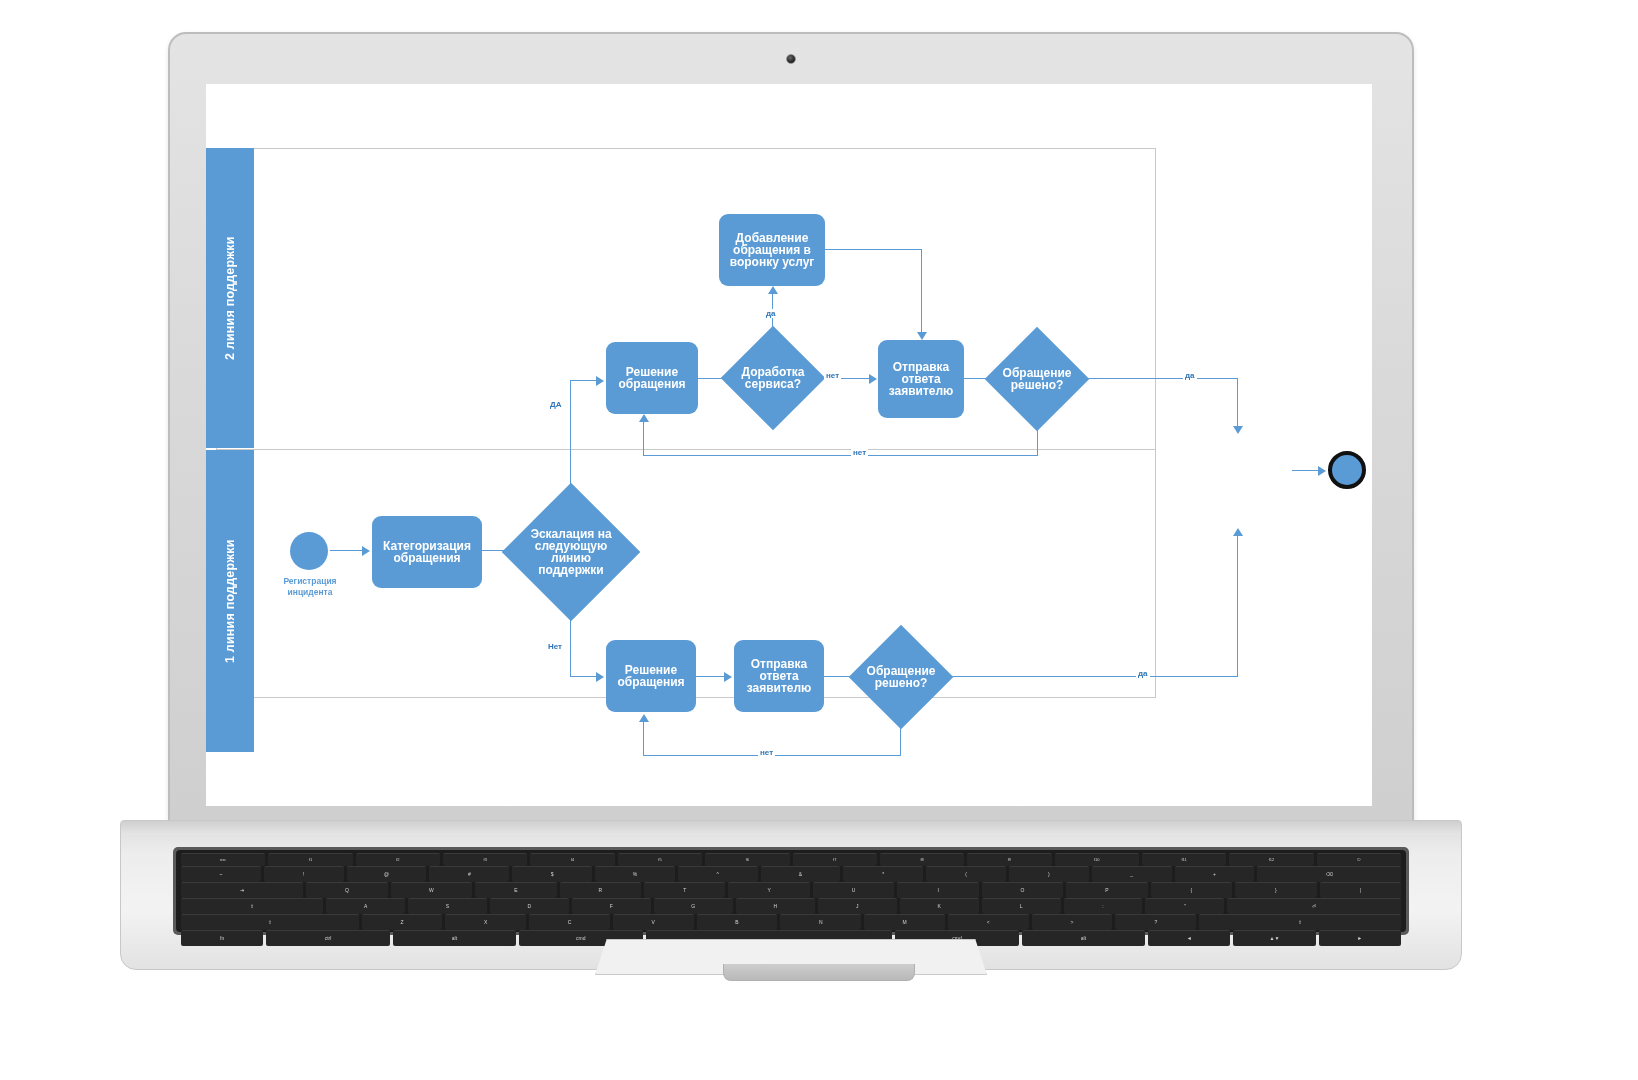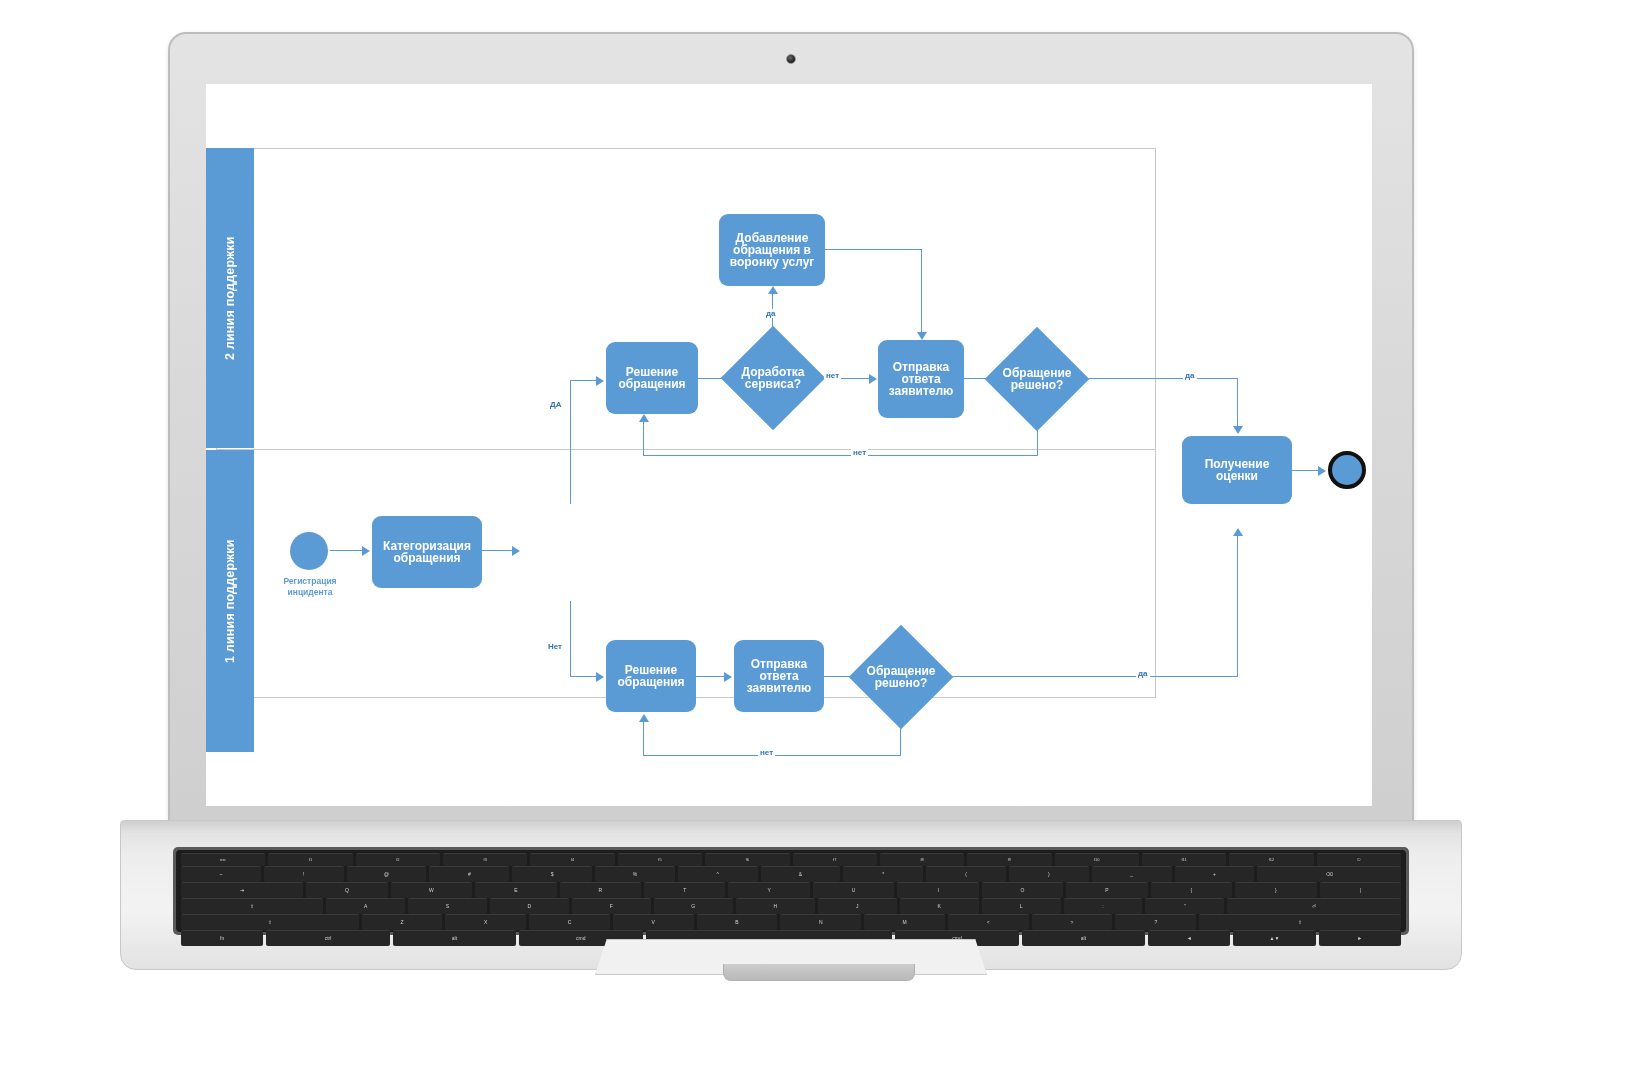--- a/index.html
+++ b/index.html
@@ -130,20 +130,24 @@
         <div class="ln lnh" style="left:124px;top:466px;width:34px;"></div>
         <div class="ah ah-r" style="left:156px;top:462px;"></div>
 
         <div class="node task" style="left:166px;top:432px;width:110px;height:72px;">
           <span>Категоризация<br>обращения</span>
         </div>
 
         <div class="ln lnh" style="left:276px;top:466px;width:32px;"></div>
         <div class="ah ah-r" style="left:306px;top:462px;"></div>
 
+        <div class="node gw" style="left:316px;top:419px;width:98px;height:98px;">
+          <div class="dia"></div>
+          <span class="txt">Эскалация на<br>следующую<br>линию<br>поддержки</span>
+        </div>
 
         <div class="ln lnv" style="left:364px;top:296px;height:124px;"></div>
         <div class="ln lnh" style="left:364px;top:296px;width:28px;"></div>
         <div class="ah ah-r" style="left:390px;top:292px;"></div>
         <div class="elab" style="left:342px;top:316px;">ДА</div>
 
         <div class="ln lnv" style="left:364px;top:517px;height:76px;"></div>
         <div class="ln lnh" style="left:364px;top:592px;width:28px;"></div>
         <div class="ah ah-r" style="left:390px;top:588px;"></div>
         <div class="elab" style="left:340px;top:558px;">Нет</div>
@@ -222,23 +226,20 @@
         <div class="ln lnh" style="left:437px;top:371px;width:395px;"></div>
         <div class="ln lnv" style="left:437px;top:338px;height:34px;"></div>
         <div class="ah ah-u" style="left:433px;top:330px;"></div>
         <div class="elab" style="left:645px;top:364px;">нет</div>
 
         <div class="ln lnh" style="left:868px;top:294px;width:164px;"></div>
         <div class="ln lnv" style="left:1031px;top:294px;height:50px;"></div>
         <div class="ah ah-d" style="left:1027px;top:342px;"></div>
         <div class="elab" style="left:977px;top:287px;">да</div>
 
-        <div class="node task" style="left:976px;top:352px;width:110px;height:68px;">
-          <span>Получение оценки</span>
-        </div>
 
         <div class="ln lnh" style="left:1086px;top:386px;width:28px;"></div>
         <div class="ah ah-r" style="left:1112px;top:382px;"></div>
 
         <div class="node ev-end" style="left:1122px;top:367px;width:38px;height:38px;"></div>
 
       </div>
     </div>
   </div>
 

